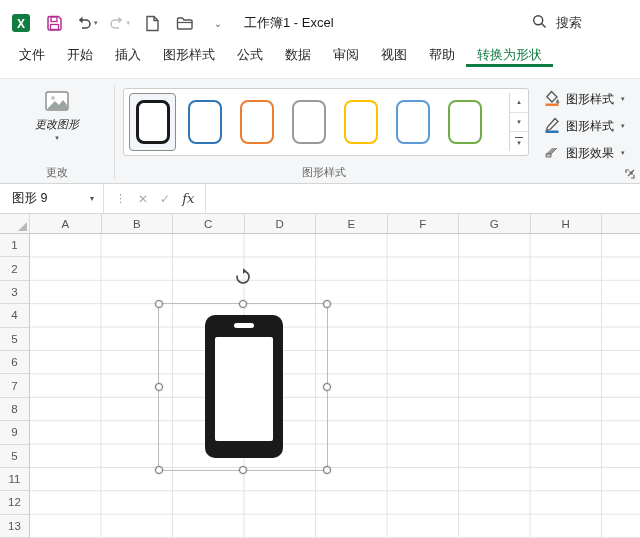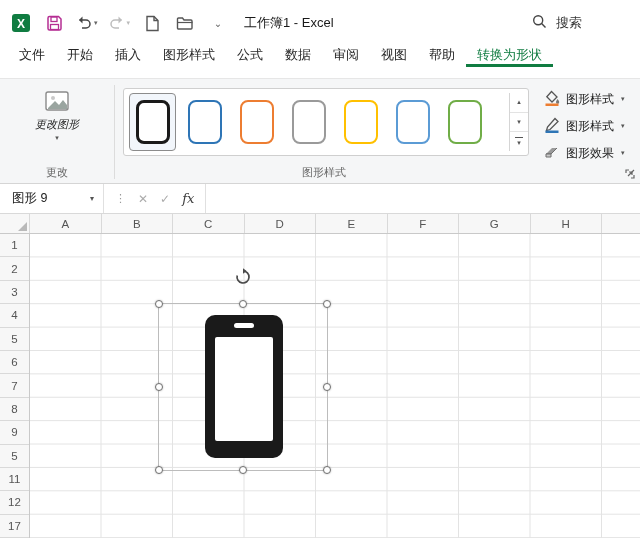--- a/index.html
+++ b/index.html
@@ -296,21 +296,21 @@
         <div class="row-h">3</div>
         <div class="row-h">4</div>
         <div class="row-h">5</div>
         <div class="row-h">6</div>
         <div class="row-h">7</div>
         <div class="row-h">8</div>
         <div class="row-h">9</div>
         <div class="row-h">5</div>
         <div class="row-h">11</div>
         <div class="row-h">12</div>
-        <div class="row-h">17</div>
+        <div class="row-h">13</div>
       </div>
       <div class="cells">
 
         <div class="phone">
           <div class="phone-speaker"></div>
           <div class="phone-screen"></div>
         </div>
 
         <div class="selection-box">
           <div class="rotate-handle">

